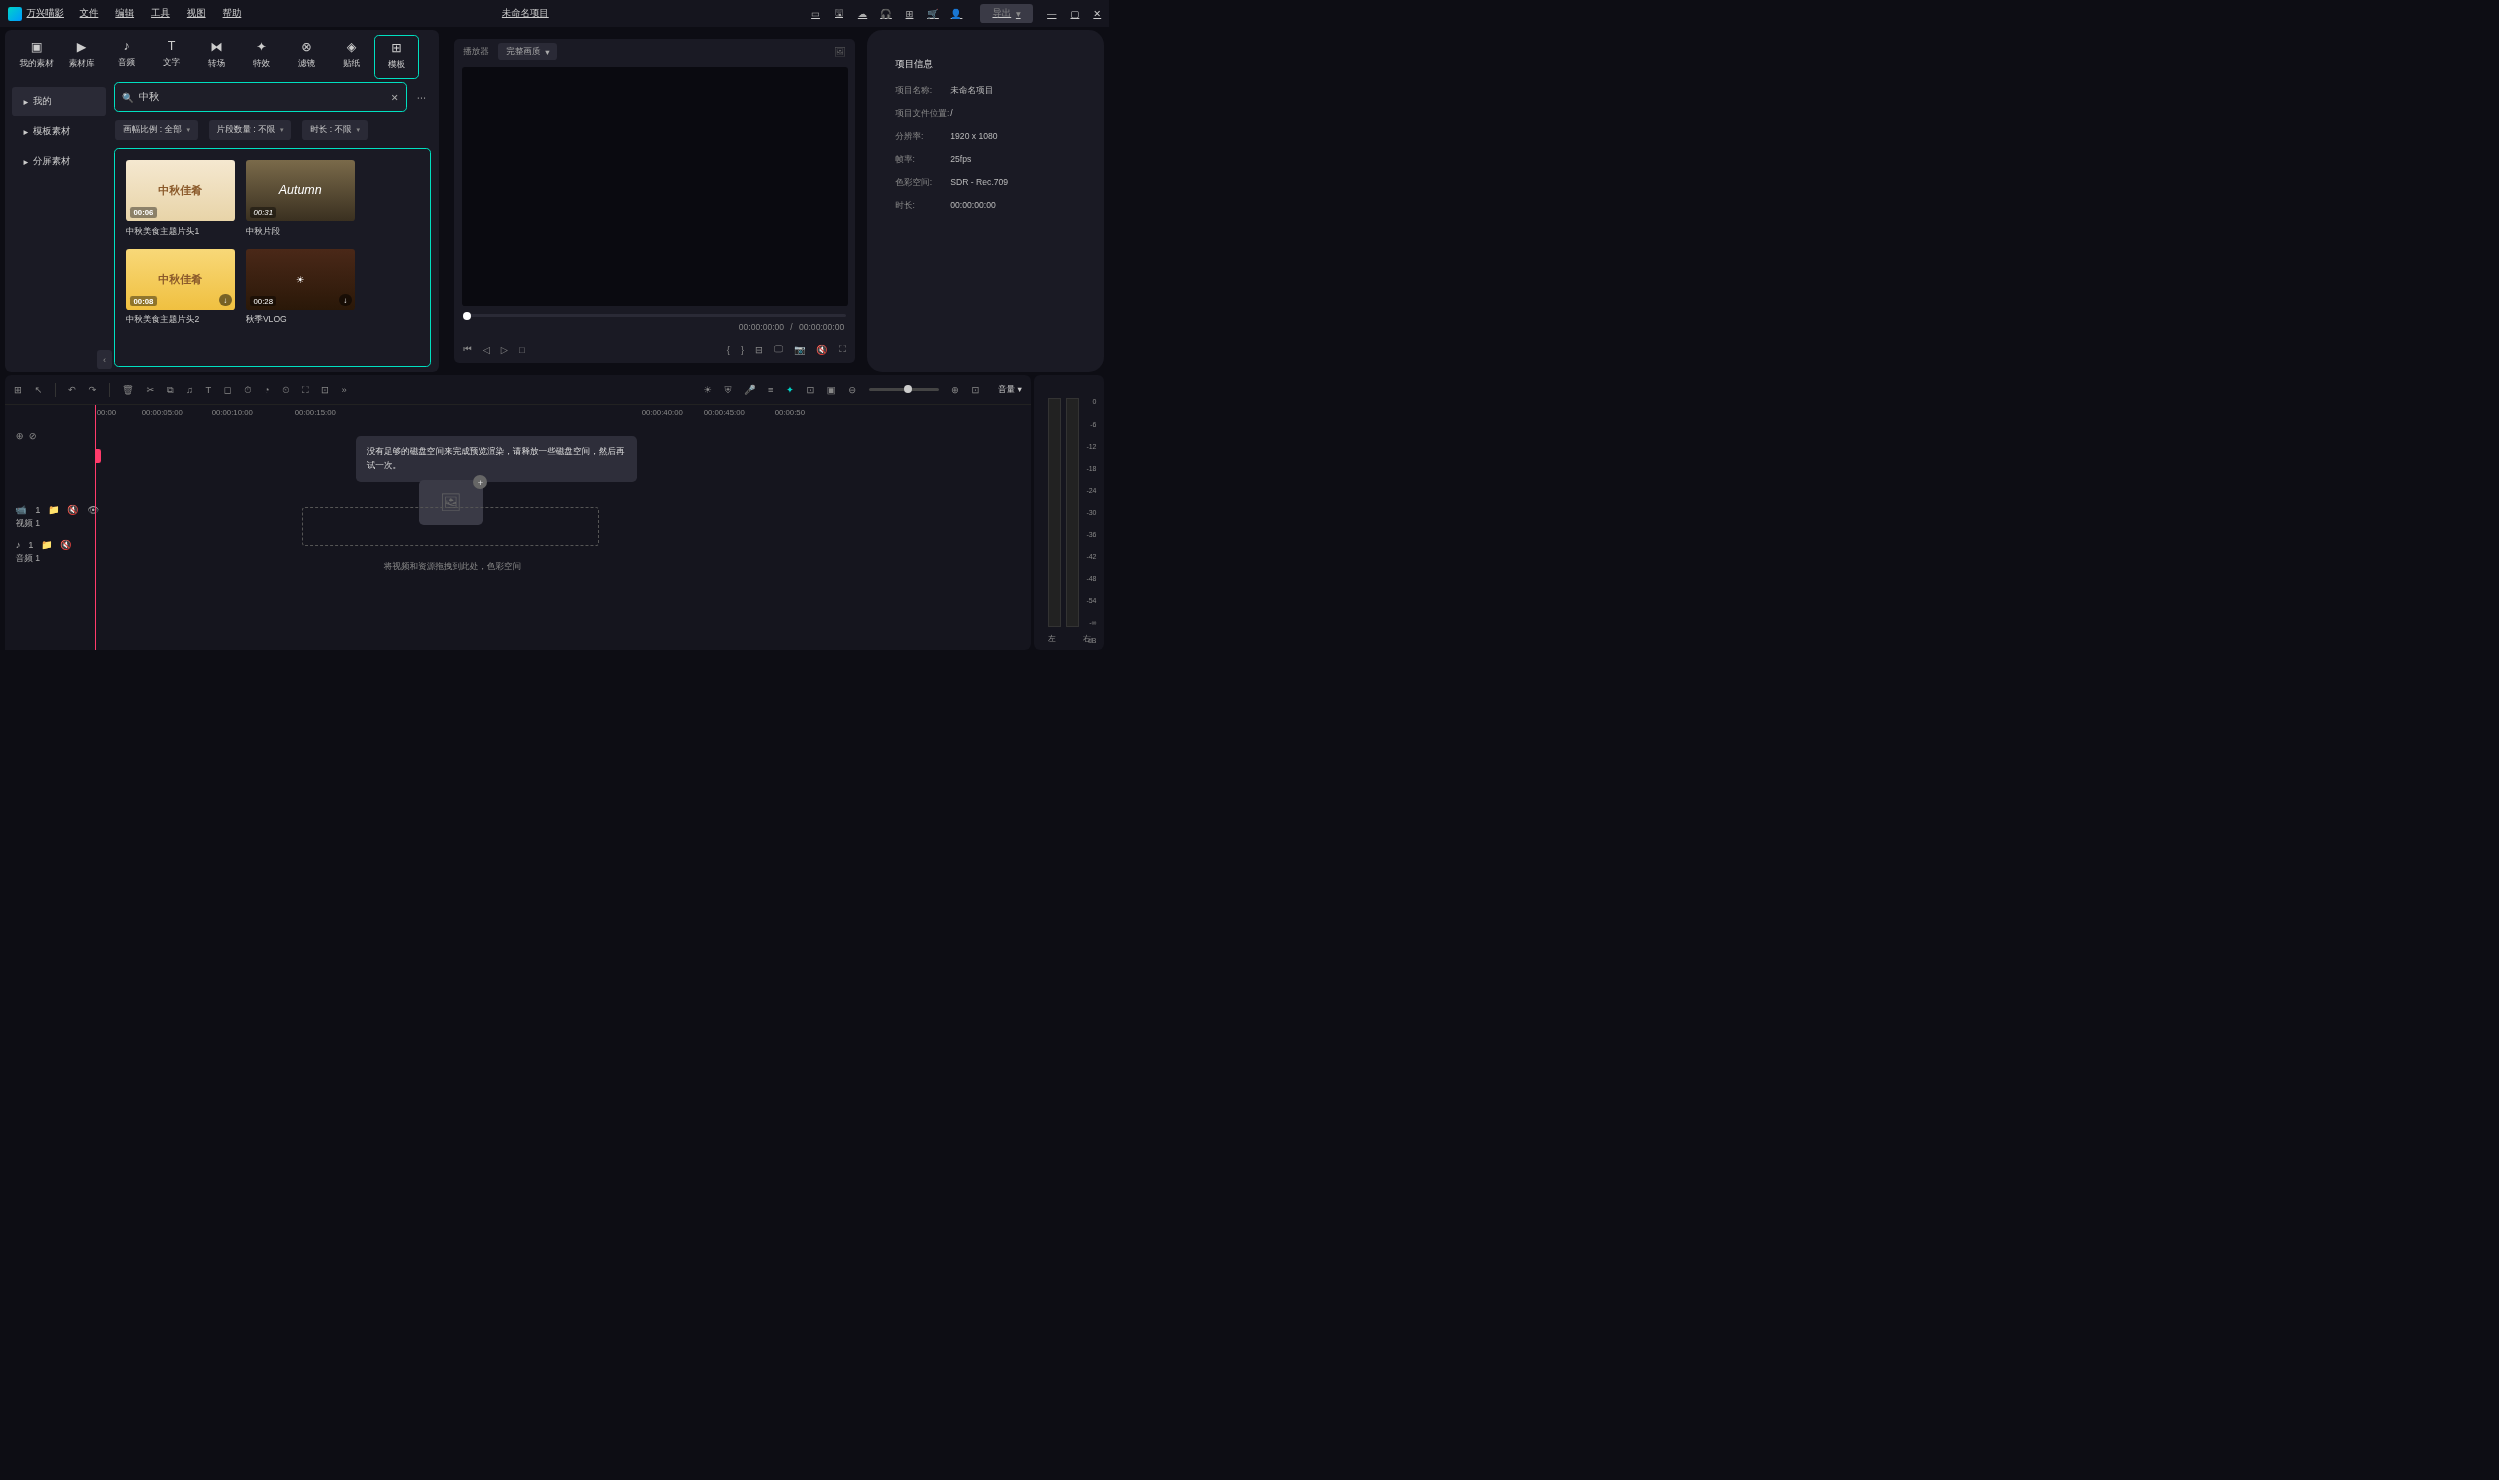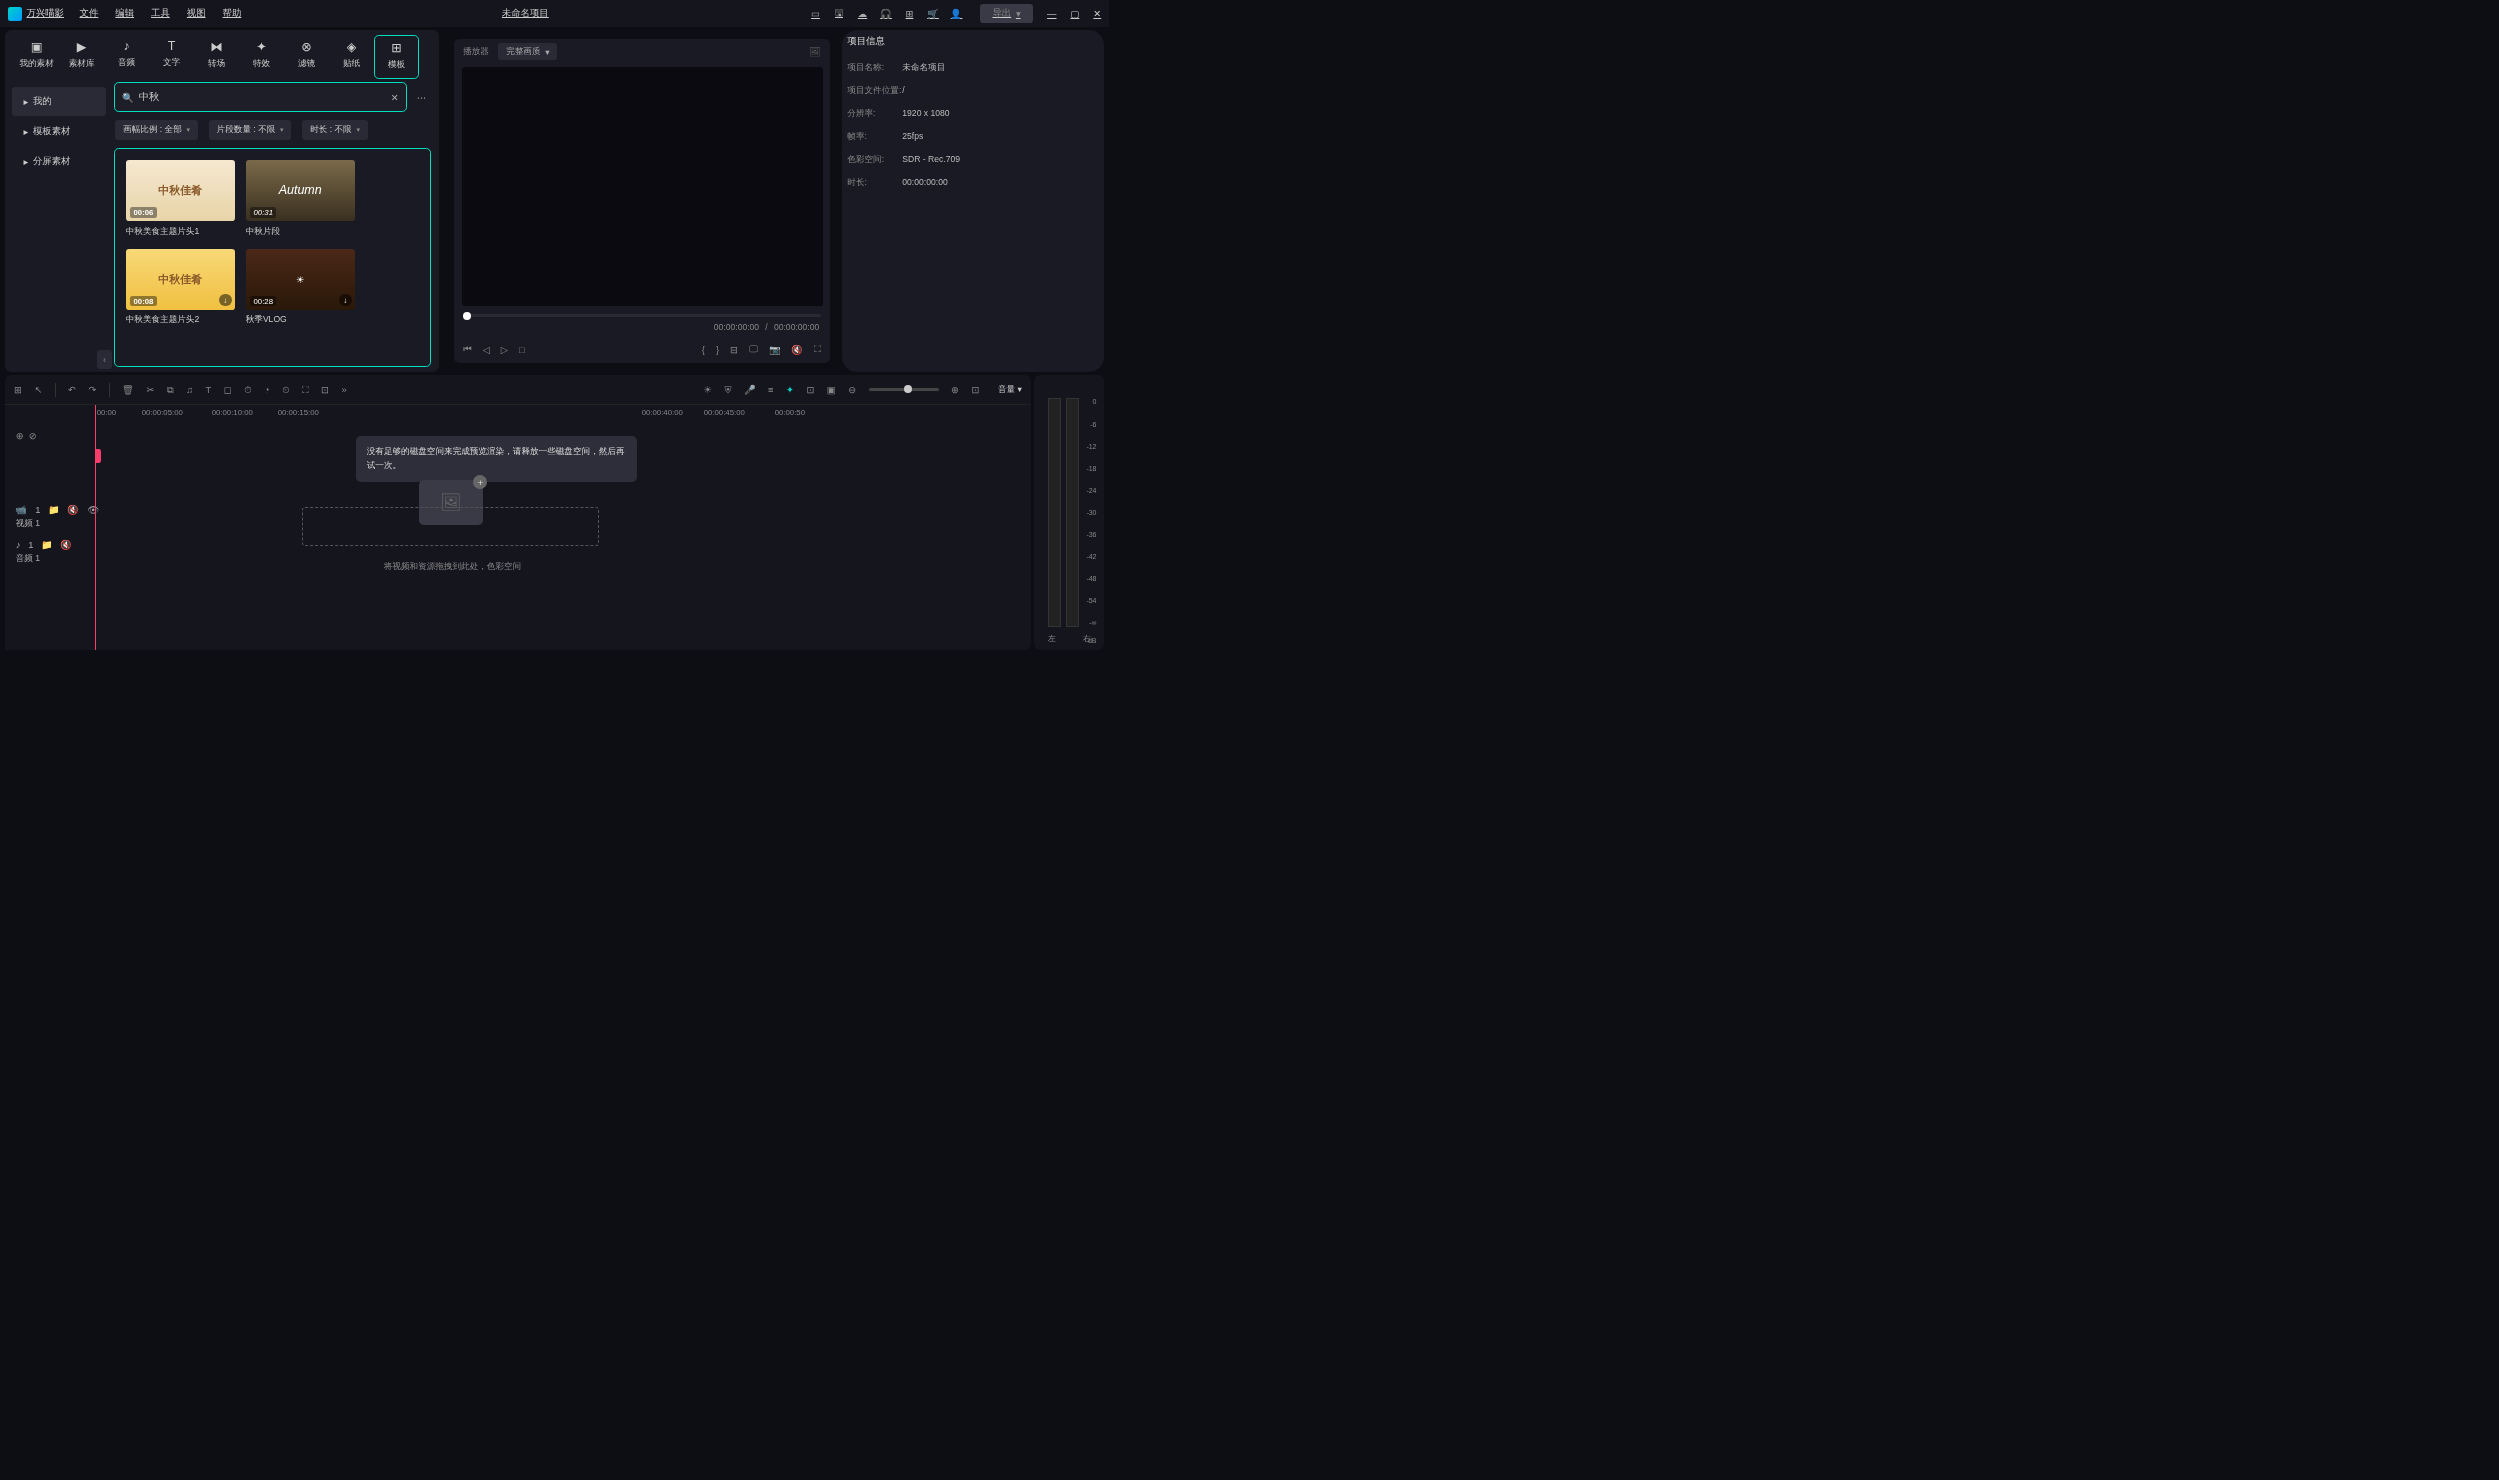--- a/index.html
+++ b/index.html
@@ -59,21 +59,21 @@
 .preview-head .lbl { color: #888; font-size: 8.6px; }
 .quality { background: #2a2a36; padding: 2.3px 7.8px; border-radius: 3.1px; color:#aaa; font-size:8.6px; display:flex; gap:4.7px; align-items:center;}
 .preview-head .snap { margin-left:auto; color:#666; }
 .preview-canvas { flex: 1; background: #0a0a10; margin: 3.1px 7.8px; border-radius: 3.1px; }
 .preview-progress { height:3.1px; margin:4.7px 9.4px; background:#2a2a36; border-radius:1.6px; position:relative;}
 .preview-progress .dot{ position:absolute; left:0; top:-2.3px; width:7.8px; height:7.8px; background:#fff; border-radius:50%;}
 .preview-time { display:flex; align-items:center; justify-content:flex-end; gap:6.2px; padding:0 11px 3.1px; color:#888; font-size:8.6px;}
 .preview-ctrl { height: 28px; display: flex; align-items: center; padding: 0 9.4px; gap: 11px; color: #888; }
 .preview-ctrl .spacer { flex:1; }
 
-.info { width: 262px; background: #1a1a24; border-radius: 15px; margin: 3.1px 4.7px 3.1px 0; padding: 5px; }
+.info { width: 237px; background: #1a1a24; border-radius: 15px; margin: 3.1px 4.7px 3.1px 0; padding: 28px; }
 .info h3 { font-size: 9.4px; color: #ddd; font-weight: normal; margin-bottom: 14px; }
 .info-row { display: flex; margin-bottom: 11px; font-size: 8.6px; }
 .info-row .k { width: 55px; color: #888; }
 .info-row .v { color: #bbb; }
 
 .timeline-area { height: 278px; display: flex; }
 .tl-main { flex: 1; background: #15151e; border-radius: 6.2px; margin: 0 3.1px 3.1px 4.7px; display:flex; flex-direction:column; position:relative;}
 .tl-tools { height: 30px; display: flex; align-items: center; padding: 0 9.4px; gap: 12.5px; color: #888; border-bottom:0.8px solid #222;}
 .tl-tools .sep { width:0.8px; height:14px; background:#333; }
 .tl-tools .spacer { flex:1; }
@@ -377,21 +377,21 @@
               <span>🔇</span>
             </div>
           <div>音频 1</div>
         </div>
       </div>
       <div class="tl-right">
         <div class="ruler">
           <span style="left:2px">00:00</span>
           <span style="left:47px">00:00:05:00</span>
           <span style="left:117px">00:00:10:00</span>
-          <span style="left:183px">00:00:15:00</span>
+          <span style="left:200px">00:00:15:00</span>
           <span style="left:547px">00:00:40:00</span>
           <span style="left:609px">00:00:45:00</span>
           <span style="left:680px">00:00:50</span>
         </div>
         <div class="playhead"></div>
         <div class="tooltip">没有足够的磁盘空间来完成预览渲染，请释放一些磁盘空间，然后再试一次。</div>
         <div class="drop-thumb">
           <span style="color:#666;font-size:17px;">🖼</span>
           <div class="add">+</div>
         </div>

